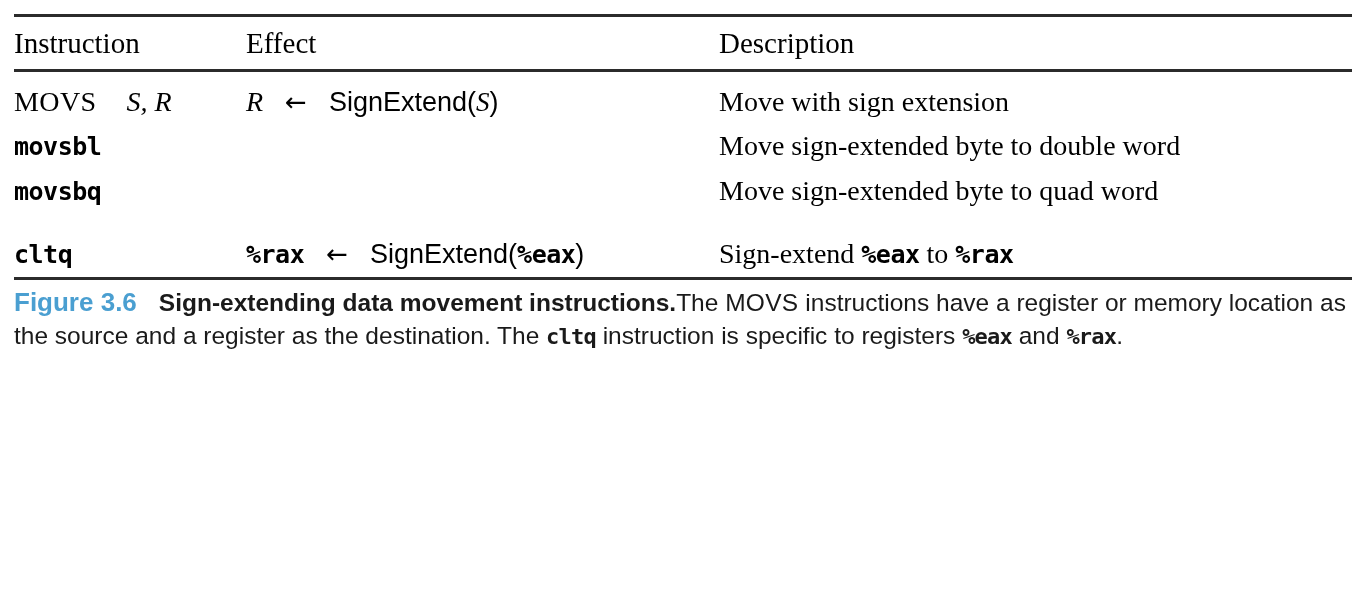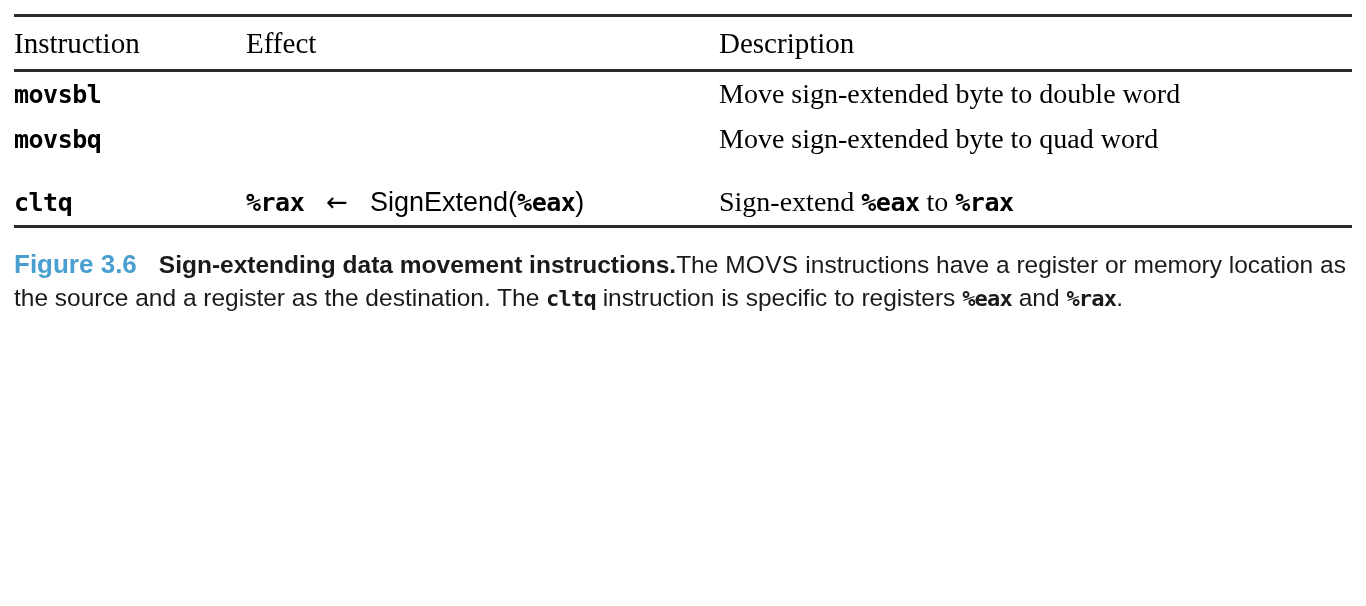--- a/index.html
+++ b/index.html
@@ -90,21 +90,21 @@
   .arrow  { font-family: "DejaVu Sans", sans-serif; font-size: 26px; }
   .gap-sm { display: inline-block; width: 22px; }
   .gap-md { display: inline-block; width: 30px; }
   .desc {
     font-family: "Liberation Serif", "DejaVu Serif", serif;
     font-size: 28px;
   }
 
   
   .caption {
-    margin-top: 20px;
+    margin-top: 6px;
     font-family: "Liberation Sans", "DejaVu Sans", sans-serif;
     font-size: 24.5px;
     line-height: 33px;
     color: #1a1a1a;
     max-width: 1340px;
   }
   .cap-num {
     font-weight: bold;
     font-size: 26px;
   }
@@ -145,20 +145,29 @@
   <div class="rule rule-header"></div>
 
   <table class="tbl">
     <colgroup>
       <col class="c-instr">
         <col class="c-eff">
         <col class="c-desc">
     </colgroup>
     <tbody>
 
+      <tr class="row first">
+        <td>
+          <span class="smallcaps">MOVS</span><span class="gap-md"></span><span class="ital" style="font-size:28px">S, R</span>
+        </td>
+        <td>
+          <span class="ital" style="font-size:28px">R</span><span class="gap-sm"></span><span class="arrow">←</span><span class="gap-sm"></span><span class="sans">SignExtend(</span><span class="ital" style="font-size:27px">S</span><span class="sans">)</span>
+        </td>
+        <td class="desc">Move with sign extension</td>
+      </tr>
 
 
       <tr class="row">
         <td class="indent">
           <span class="mono">movsbl</span>
         </td>
         <td></td>
         <td class="desc">Move sign-extended byte to double word</td>
       </tr>
 

